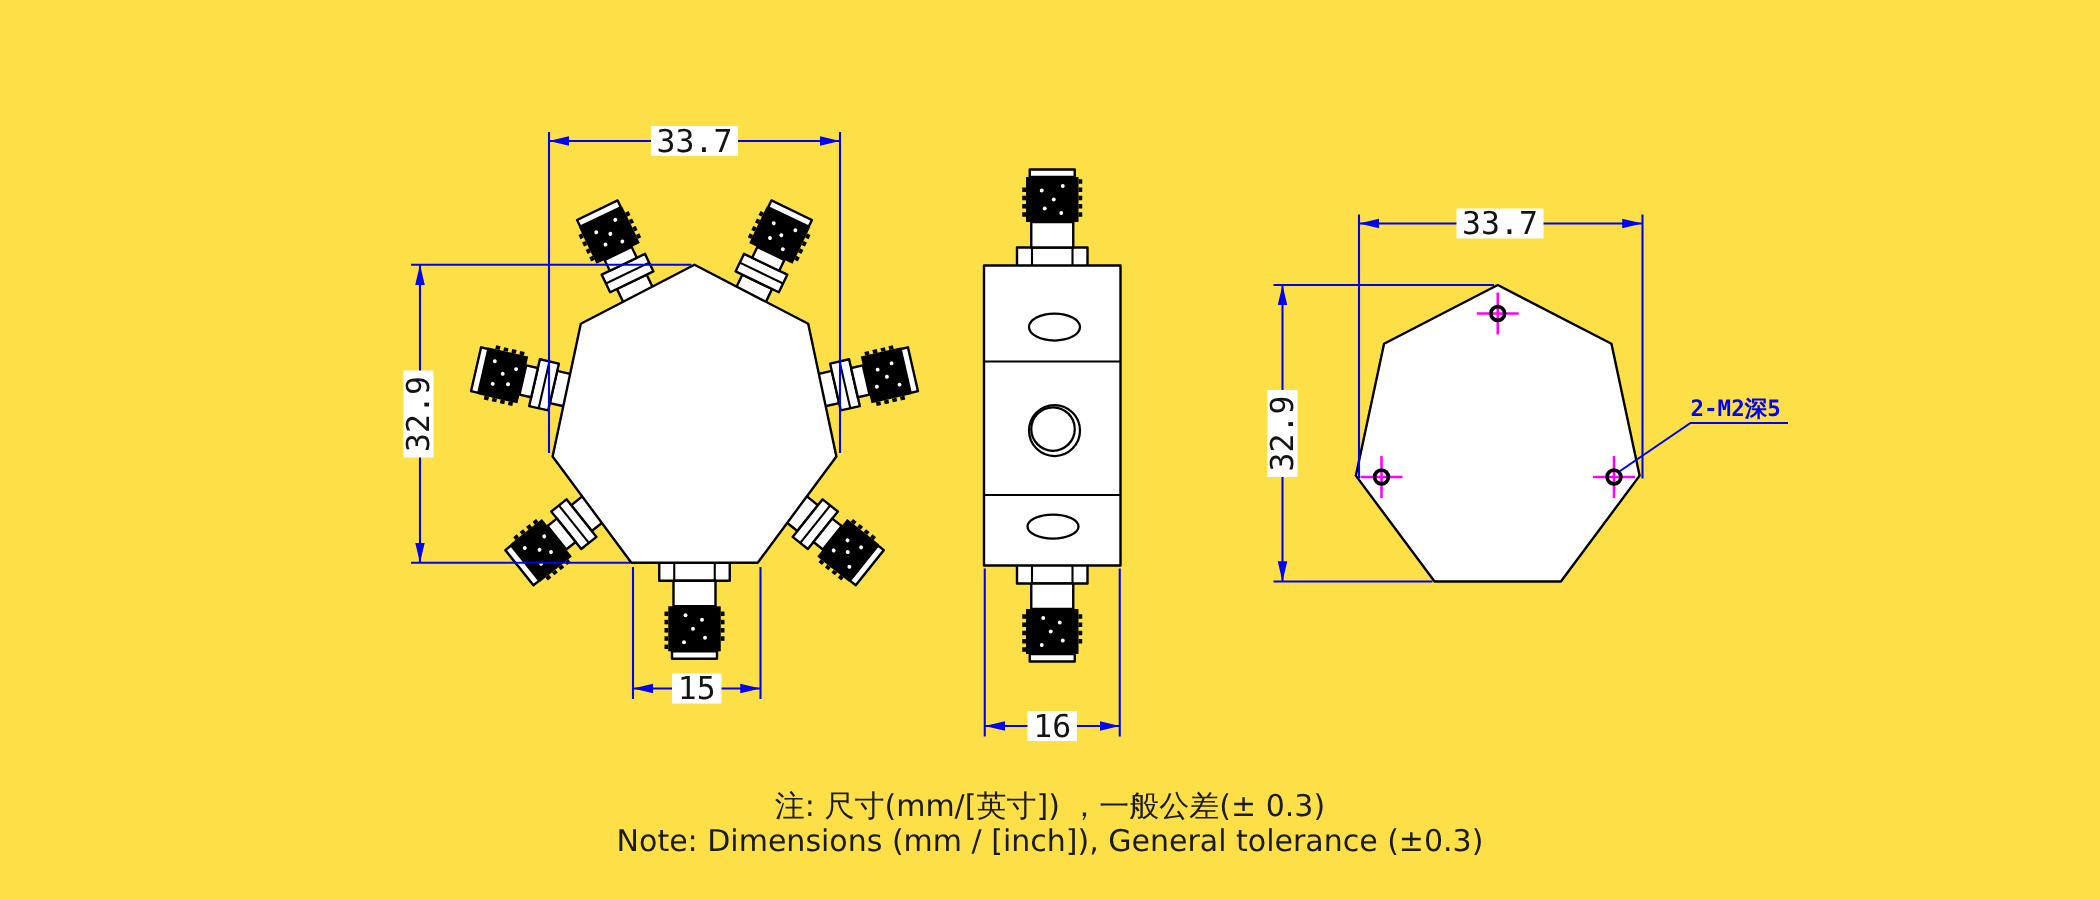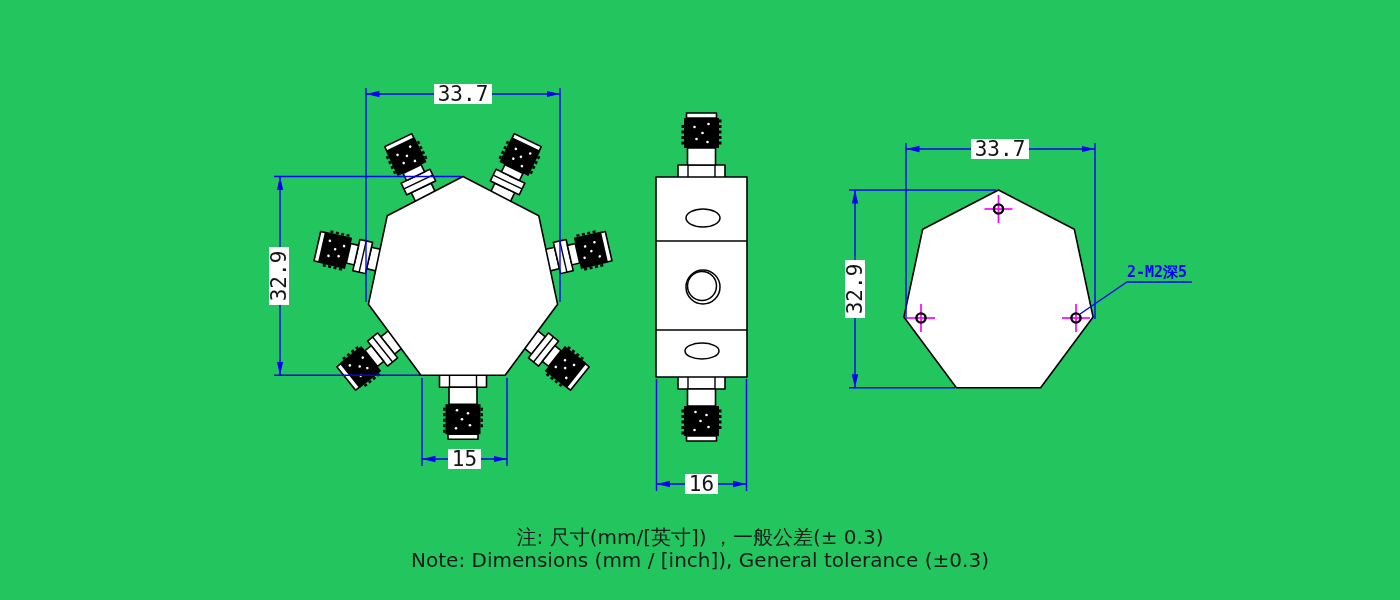--- a/index.html
+++ b/index.html
@@ -1,16 +1,16 @@
 <!DOCTYPE html>
 <html><head>
 <meta charset="utf-8">
 <style>
   html,body{margin:0;padding:0;background:#fff;}
-  .sheet{position:relative;width:1400px;height:600px;background:#22c55e;overflow:hidden;
+  .sheet{position:relative;width:1400px;height:600px;background:#fde047;overflow:hidden;
          font-family:"DejaVu Sans","Liberation Sans",sans-serif;}
   svg{display:block;}
   .oline{fill:#ffffff;stroke:#000000;stroke-width:1.6;stroke-linejoin:round;}
   .thin{fill:none;stroke:#000000;stroke-width:1.5;}
   .facet{stroke:#000000;stroke-width:1.4;}
   .dim{stroke:#0202f2;stroke-width:1.4;fill:none;}
   .dimtxt{font-family:"DejaVu Sans Mono","Liberation Mono",monospace;font-size:21px;fill:#141414;text-anchor:middle;}
   .callout-txt{font-family:"DejaVu Sans Mono","Liberation Mono",monospace;font-size:15px;font-weight:bold;fill:#0202f2;}
   .note-txt{font-family:"DejaVu Sans","Liberation Sans",sans-serif;font-size:20px;fill:#1b1b1b;text-anchor:middle;}
   .cross{stroke:#ff00ff;stroke-width:1.7;}

